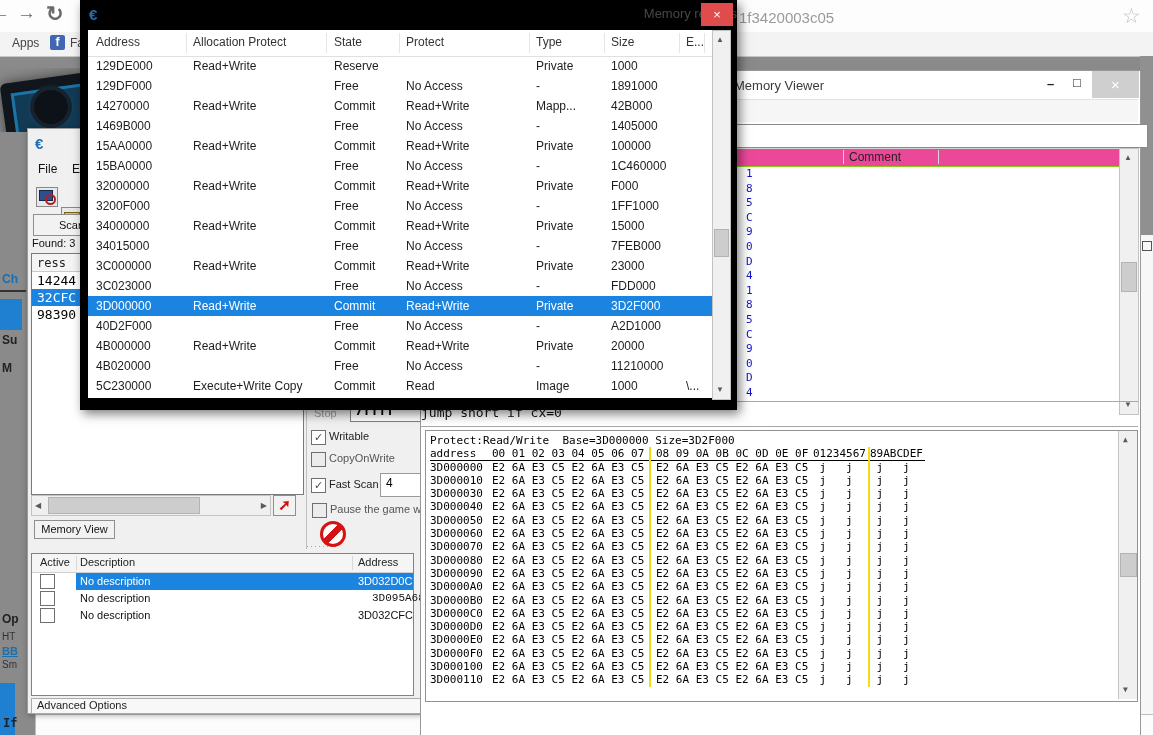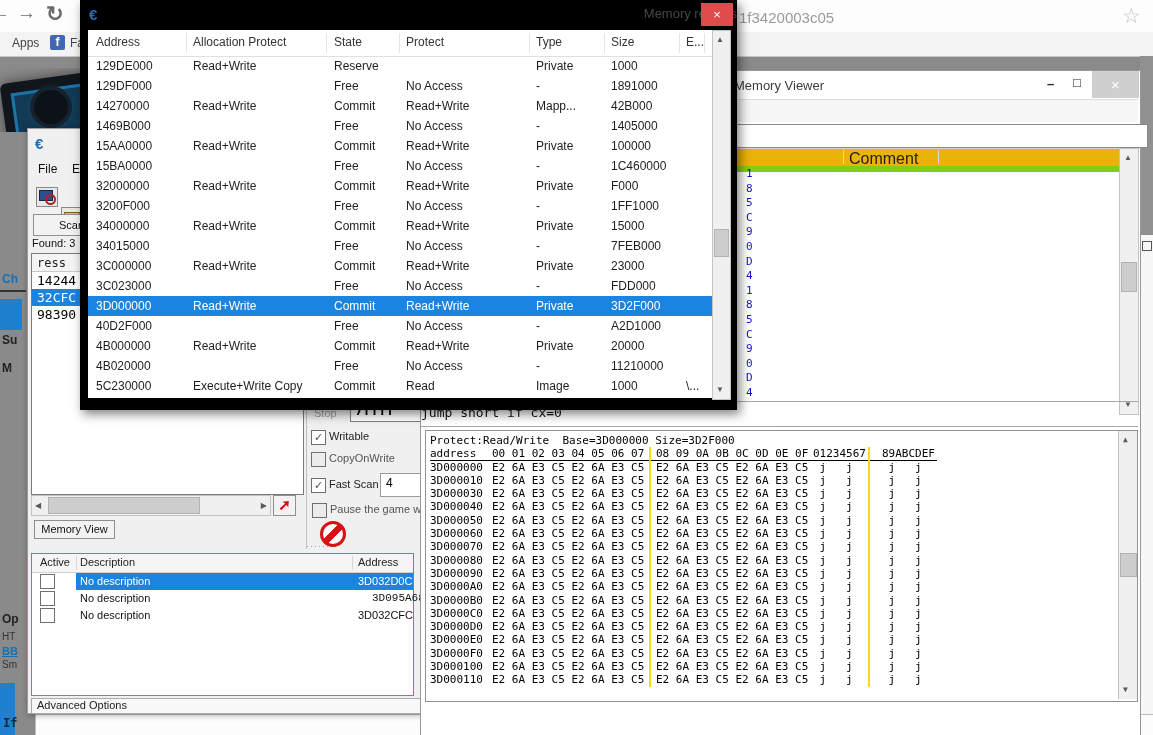--- a/index.html
+++ b/index.html
@@ -77,32 +77,32 @@
   .graytext{color:#9c9c9c}
   .dots{color:#9a9a9a;font-size:9px;letter-spacing:1px}
 
   
   #mv-win{left:420px;top:70px;width:719px;height:665px;background:#fff;
       border:1px solid #989898;z-index:20}
   #mv-title{font-size:13px;color:#3c3c3c}
   #mv-close{background:#cfcfcf;color:#fff;font-size:15px;text-align:center;line-height:27px}
   .capglyph{color:#222;font-size:13px;font-weight:bold}
   #mv-addrfield{background:#fff;border:1px solid #8a8a8a;font-size:12px;color:#111}
-  #mv-colhdr{background:#eab308;border-top:1px solid #d5d5d5;border-bottom:6px solid #84cc16;
-      font-size:16px;color:#222}
+  #mv-colhdr{background:#ec4899;border-top:1px solid #d5d5d5;border-bottom:1px solid #84cc16;
+      font-size:12px;color:#222}
   .dgit{color:#1414c8;font-size:11px;height:14.6px}
   #hint-strip{border-top:1px solid #a8a8a8;border-bottom:1px solid #a8a8a8;
       font-size:13px;color:#111;text-align:left}
   #hex-pane{border:1px solid #929292;background:#fff;overflow:hidden}
   .hxline{height:13.3px;line-height:13.3px;font-size:11px;white-space:pre;color:#000}
   .hx-addr{display:inline-block;width:62px}
   .hx-b{display:inline-block;width:157px}
   .hx-b2{border-left:2px solid var(--guide);padding-left:5px}
   .hx-a{display:inline-block;width:55px}
-  .hx-a2{border-left:2px solid var(--guide);padding-left:12px}
+  .hx-a2{border-left:2px solid var(--guide);padding-left:0}
   #hex-header .inner{border-bottom:1px solid #000}
 
   
   #mr-dialog{left:80px;top:0;width:657px;height:410px;background:#000;z-index:30;
       box-shadow:3px 4px 10px rgba(0,0,0,.5)}
   #mr-title{color:#474747;font-size:13px;text-align:right}
   #mr-close{background:#e04c4c;color:#fff;font-size:13px;text-align:center;line-height:23px}
   #mr-content{position:absolute;left:8px;top:30px;width:641px;height:368px;background:#fff}
   #mr-header{position:absolute;left:0;top:0;width:624px;height:26px;background:#fff;
       border-bottom:1px solid #e0e0e0;font-size:12px;color:#333}

